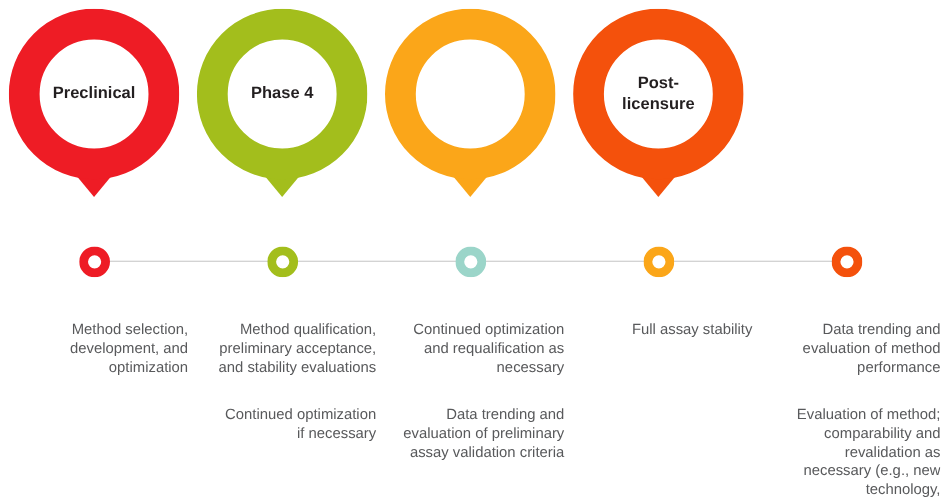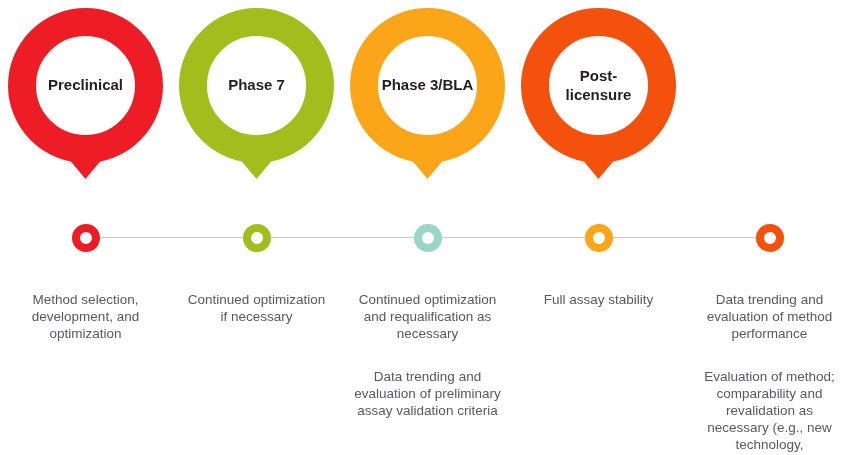--- a/index.html
+++ b/index.html
@@ -43,21 +43,21 @@
   .descs { margin-top: 22px; }
   .desc {
     display: block;
     width: 171px;
     text-align: center;
     font-size: 13.5px;
     line-height: 17px;
     color: #58595b;
     white-space: pre-line;
   }
-  .desc p { margin: 0; }
+  .desc p { margin: 0; text-align: right; }
   .desc p + p { margin-top: 9px; }
   .desc p:empty { display: none; margin: 0; }
 </style>
 </head>
 <body>
 
 <div class="diagram">
 
   <div class="row pins-row">
 
@@ -70,32 +70,31 @@
         <div class="pin-label">Preclinical</div>
       </div>
     </div>
 
     <div class="cell">
       <div class="pin">
         <svg width="155" height="172" viewBox="0 0 155 172">
           <path d="M50 138 L77.5 171 L105 138 Z" fill="#a3be1c"></path>
           <circle cx="77.5" cy="77.5" r="63.5" fill="#ffffff" stroke-width="28" stroke="#a3be1c"></circle>
         </svg>
-        <div class="pin-label">Phase 7</div>
+        <div class="pin-label">Phase 4</div>
       </div>
     </div>
 
 
     <div class="cell">
       <div class="pin">
         <svg width="155" height="172" viewBox="0 0 155 172">
           <path d="M50 138 L77.5 171 L105 138 Z" fill="#fba619"></path>
           <circle cx="77.5" cy="77.5" r="63.5" fill="#ffffff" stroke-width="28" stroke="#fba619"></circle>
         </svg>
-        <div class="pin-label">Phase 3/BLA</div>
       </div>
     </div>
 
     <div class="cell">
       <div class="pin">
         <svg width="155" height="172" viewBox="0 0 155 172">
           <path d="M50 138 L77.5 171 L105 138 Z" fill="#f4510c"></path>
           <circle cx="77.5" cy="77.5" r="63.5" fill="#ffffff" stroke-width="28" stroke="#f4510c"></circle>
         </svg>
         <div class="pin-label align-left">Post-
@@ -153,20 +152,23 @@
   <div class="row descs">
 
     <div class="desc">
       <p>Method selection,
 development, and
 optimization</p>
       
     </div>
 
     <div class="desc">
+      <p>Method qualification,
+preliminary acceptance,
+and stability evaluations</p>
       <p>Continued optimization
 if necessary</p>
     </div>
 
     <div class="desc">
       <p>Continued optimization
 and requalification as
 necessary</p>
       <p>Data trending and
 evaluation of preliminary

